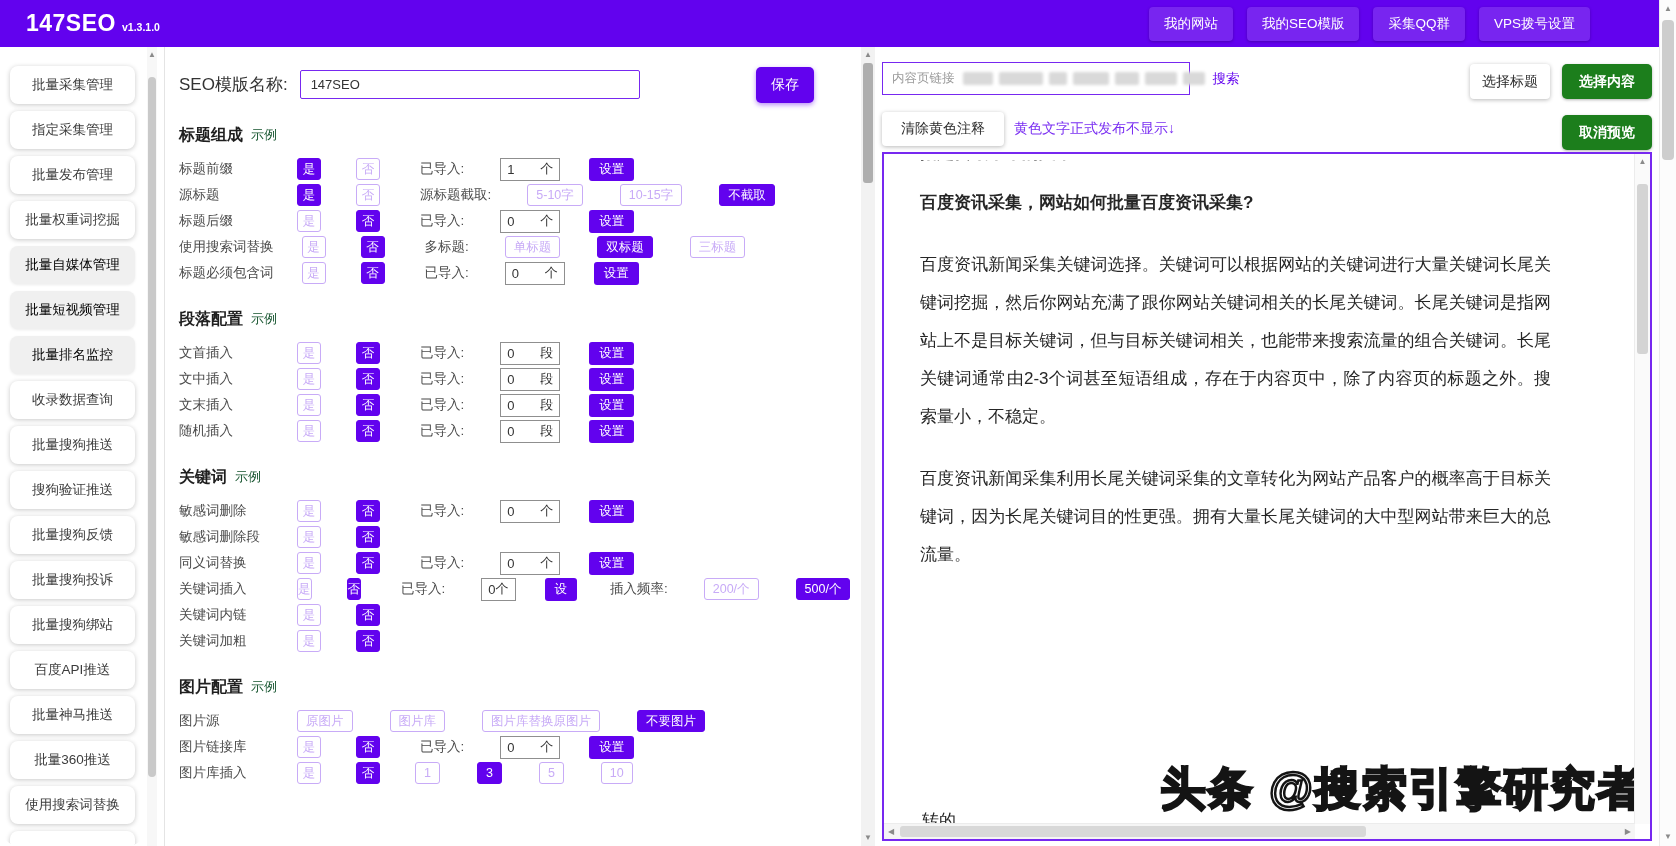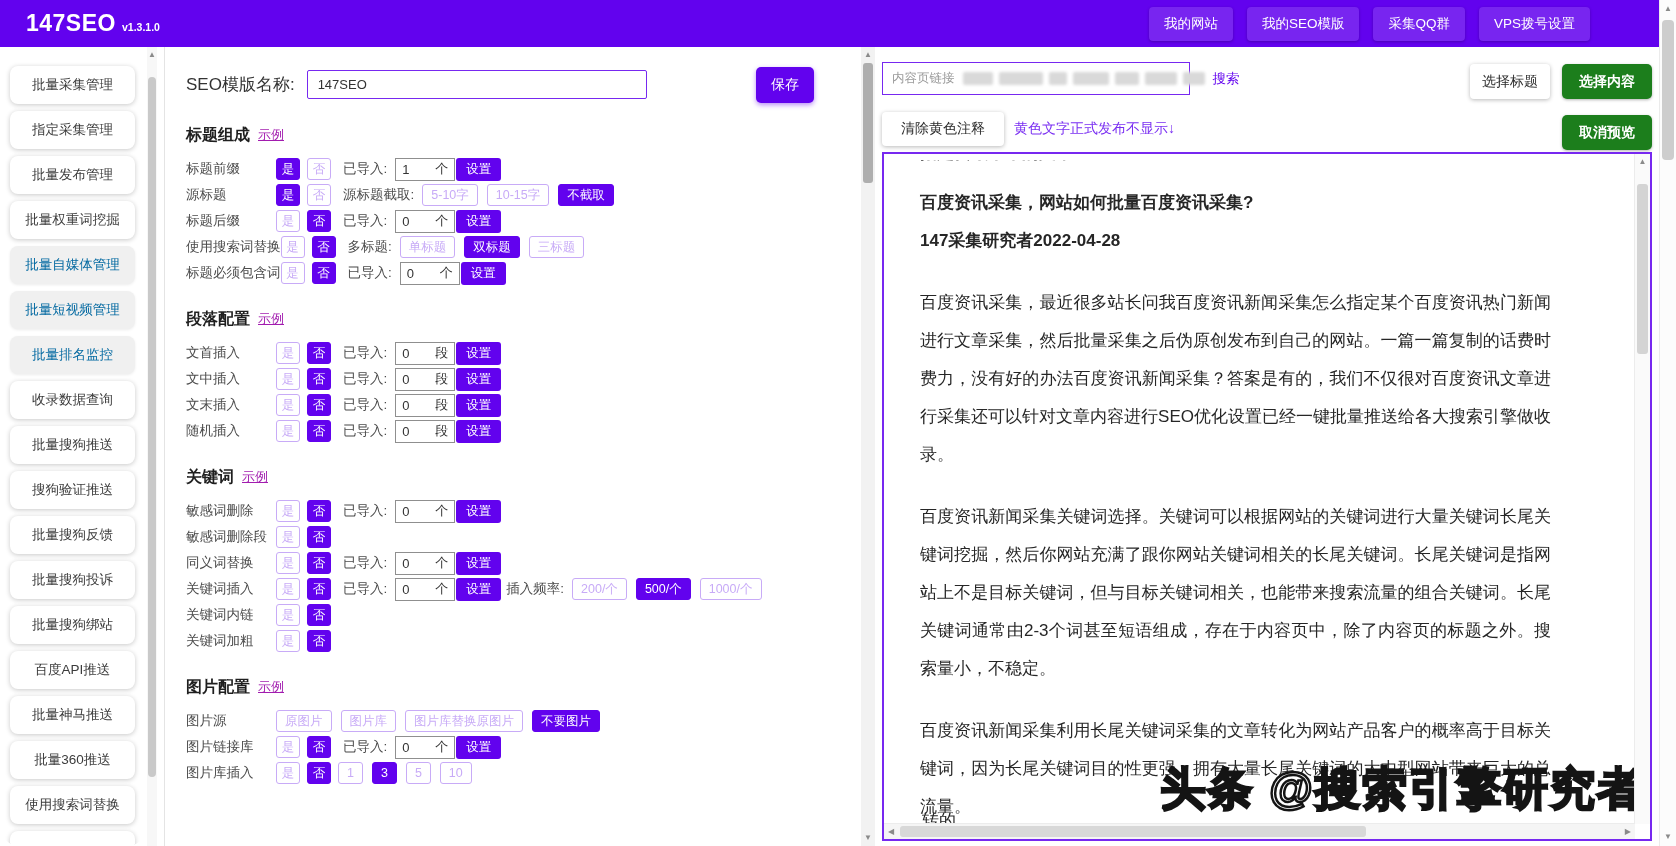--- a/index.html
+++ b/index.html
@@ -13,38 +13,38 @@
   .version{font-size:10.5px;font-weight:bold;}
   .nav{margin-left:auto;margin-right:86px;display:flex;gap:14px;}
   .nav-btn{background:rgba(255,255,255,.14);box-shadow:0 1px 3px rgba(0,0,0,.25);
            border-radius:4px;color:#fff;font-size:13.5px;padding:8px 15px;cursor:pointer;white-space:nowrap;}
   
   .sidebar{position:absolute;left:0;top:47px;bottom:0;width:147px;overflow:hidden;background:#fff;border-radius:20px;}
   .sb-inner{padding-top:19px;}
   .sb-item{margin:0 12px 7px 10px;height:38px;background:#fff;border-radius:8px;
            box-shadow:0 1px 5px rgba(0,0,0,.22);display:flex;align-items:center;justify-content:center;
            font-size:13.5px;color:#3c3c3c;cursor:pointer;white-space:nowrap;}
-  .sb-item.disabled{background:#f0f0f0;color:#0369a1;box-shadow:0 1px 3px rgba(0,0,0,.08);cursor:default;}
+  .sb-item.disabled{background:#f0f0f0;color:#000000;box-shadow:0 1px 3px rgba(0,0,0,.08);cursor:default;}
   .sb-scrollbar{position:absolute;left:147px;top:47px;bottom:0;width:10px;background:#f7f7f7;}
   .sb-scrollbar .thumb{position:absolute;left:1px;right:1px;top:30px;height:700px;background:#c9c9c9;border-radius:4px;}
   .scroll-arrow{position:absolute;left:0;right:0;text-align:center;font-size:8px;color:#8a8a8a;line-height:12px;}
   
   .mid{position:absolute;left:164px;top:47px;bottom:0;width:696px;border-left:1px solid #e4e4e4;
-       padding:21px 0 0 21px;box-sizing:border-box;overflow:hidden;background:#fff;}
+       padding:21px 0 0 14px;box-sizing:border-box;overflow:hidden;background:#fff;}
   .name-row{display:flex;align-items:center;height:33px;}
   .name-label{font-size:17px;color:#333;}
   .name-input{width:318px;height:27px;border:1.5px solid #7728f0;border-radius:2px;margin-left:12px;
               padding:0 10px;font-size:13px;color:#333;outline:none;font-family:inherit;}
   .save-btn{margin-left:auto;margin-right:46px;background:#6202ee;color:#fff;border-radius:5px;
             padding:9px 15px;font-size:14px;box-shadow:0 2px 5px rgba(98,2,238,.45);cursor:pointer;}
   .section{margin-top:24px;}
   .sec-head{height:20px;display:flex;align-items:center;margin-bottom:12px;}
   .sec-title{font-size:16px;font-weight:bold;color:#1f1f1f;}
-  .example-link{color:#a21caf;font-size:13px;margin-left:8px;text-decoration:underline;cursor:pointer;}
-  .cfg-row{display:flex;align-items:center;height:24px;margin-top:2px;}
+  .example-link{color:#14532d;font-size:13px;margin-left:8px;cursor:pointer;}
+  .cfg-row{display:flex;align-items:center;height:24px;margin-top:2px;gap:28px;}
   .cfg-label{min-width:90px;font-size:13.5px;color:#4b4b4b;white-space:nowrap;}
   .tog{width:22px;height:20px;line-height:20px;text-align:center;font-size:12.5px;border-radius:3px;
        margin-right:7px;cursor:pointer;box-sizing:content-box;}
   .opt{height:20px;line-height:20px;padding:0 8px;font-size:12.5px;border-radius:3px;margin-right:9px;
        cursor:pointer;white-space:nowrap;}
   .on{background:#6202ee;color:#fff;border:1px solid #6202ee;}
   .off{background:#fff;color:#c8abf7;border:1px solid #c8abf7;}
   .cfg-sub{font-size:13.5px;color:#4b4b4b;margin:0 8px 0 5px;white-space:nowrap;}
   .numbox{display:flex;align-items:center;justify-content:space-between;width:46px;height:21px;
           border:1px solid #8f8f8f;font-size:13px;color:#333;padding:0 6px;}
@@ -370,23 +370,21 @@
   <div class="yellow-note">黄色文字正式发布不显示↓</div>
   <div class="btn-green" style="left:614px;top:68px;width:58px;height:35px;margin-top:44px;">刷新</div>
   <div class="btn-green" style="left:680px;top:68px;width:90px;height:35px;">取消预览</div>
 
   <div class="content-box">
     <div class="article">
       <div class="clip-top">
         <div>指定资讯采集的文章</div>
       </div>
       <div class="art-title">百度资讯采集，网站如何批量百度资讯采集?</div>
-      <div class="art-byline">147采集研究者2022-04-28</div>
       <div id="paragraphs">
-          <div class="art-p">百度资讯采集，最近很多站长问我百度资讯新闻采集怎么指定某个百度资讯热门新闻进行文章采集，然后批量采集之后伪原创发布到自己的网站。一篇一篇复制的话费时费力，没有好的办法百度资讯新闻采集？答案是有的，我们不仅很对百度资讯文章进行采集还可以针对文章内容进行SEO优化设置已经一键批量推送给各大搜索引擎做收录。</div>
           <div class="art-p">百度资讯新闻采集关键词选择。关键词可以根据网站的关键词进行大量关键词长尾关键词挖掘，然后你网站充满了跟你网站关键词相关的长尾关键词。长尾关键词是指网站上不是目标关键词，但与目标关键词相关，也能带来搜索流量的组合关键词。长尾关键词通常由2-3个词甚至短语组成，存在于内容页中，除了内容页的标题之外。搜索量小，不稳定。</div>
           <div class="art-p">百度资讯新闻采集利用长尾关键词采集的文章转化为网站产品客户的概率高于目标关键词，因为长尾关键词目的性更强。拥有大量长尾关键词的大中型网站带来巨大的总流量。</div>
         </div>
     </div>
     <div class="clip-bottom">转的</div>
     <div class="watermark">头条 @搜索引擎研究者</div>
 
     <div class="box-vscroll">
       <div class="scroll-arrow" style="top:2px;">▲</div>
       <div class="thumb"></div>

